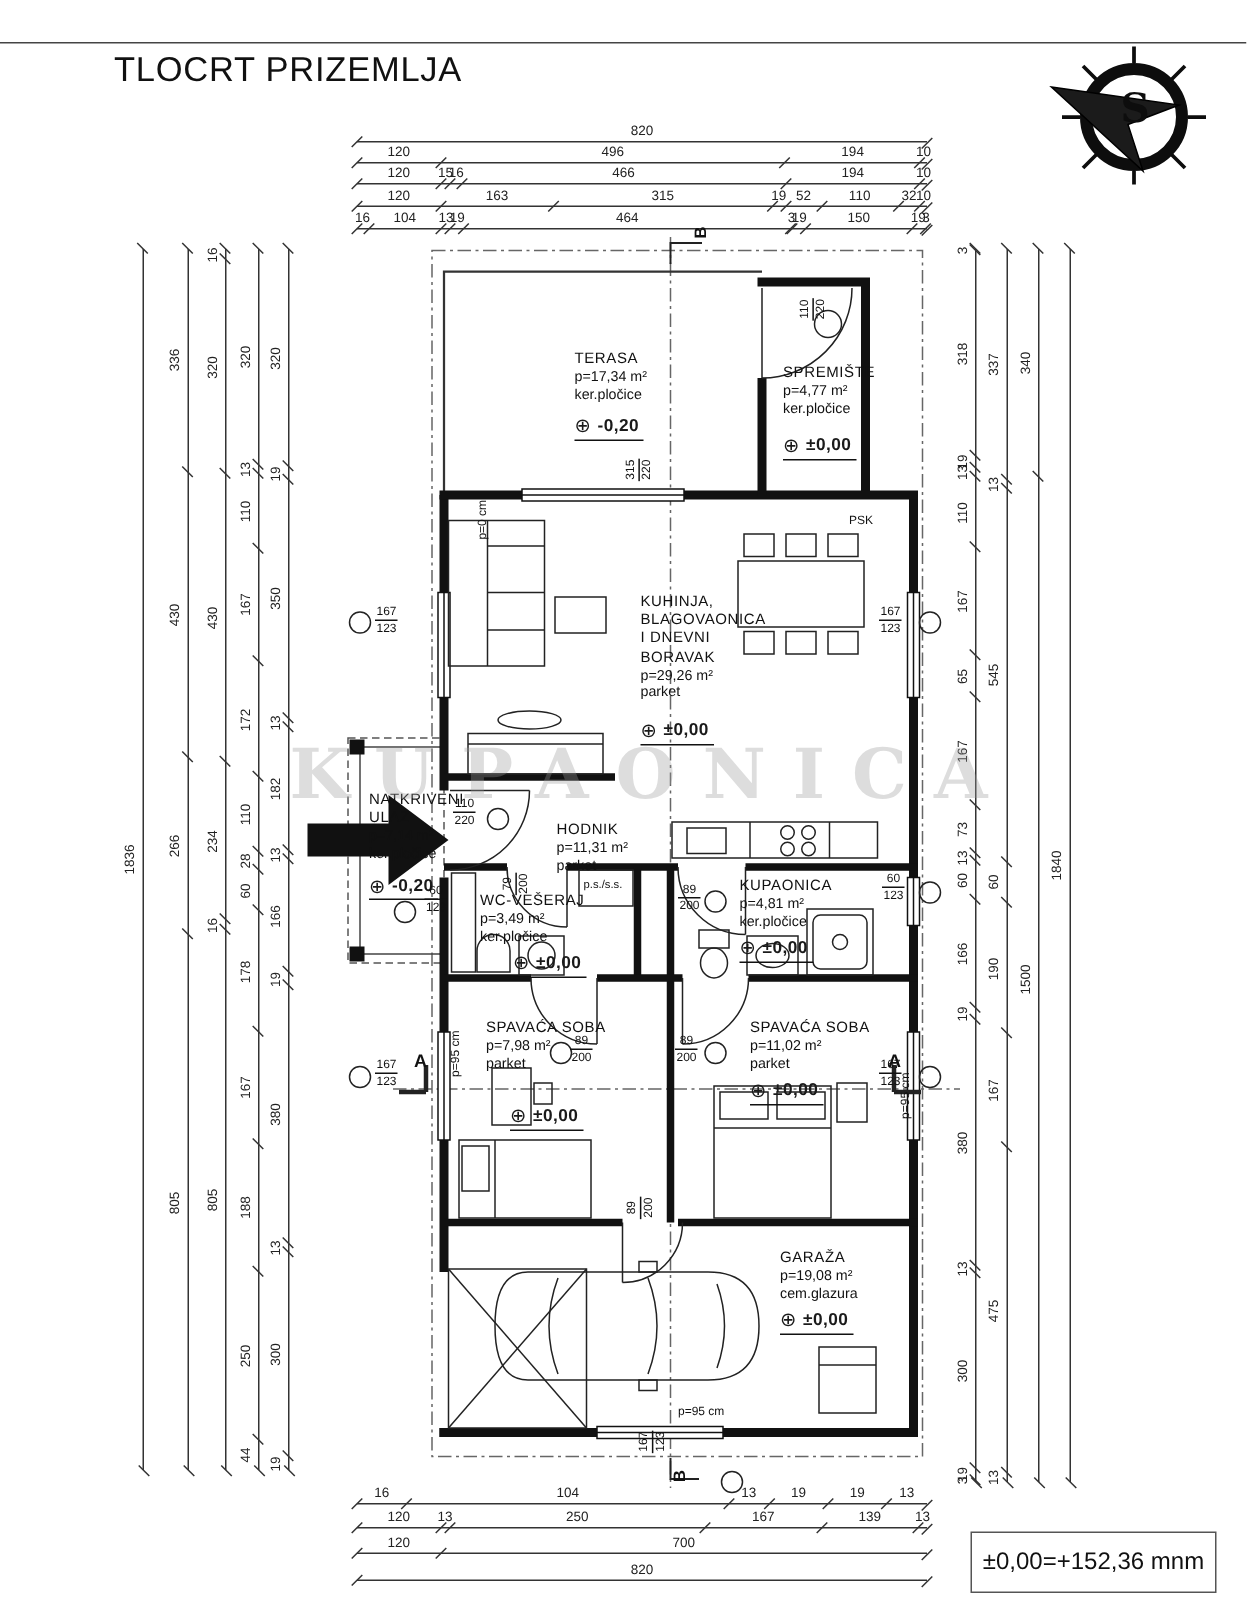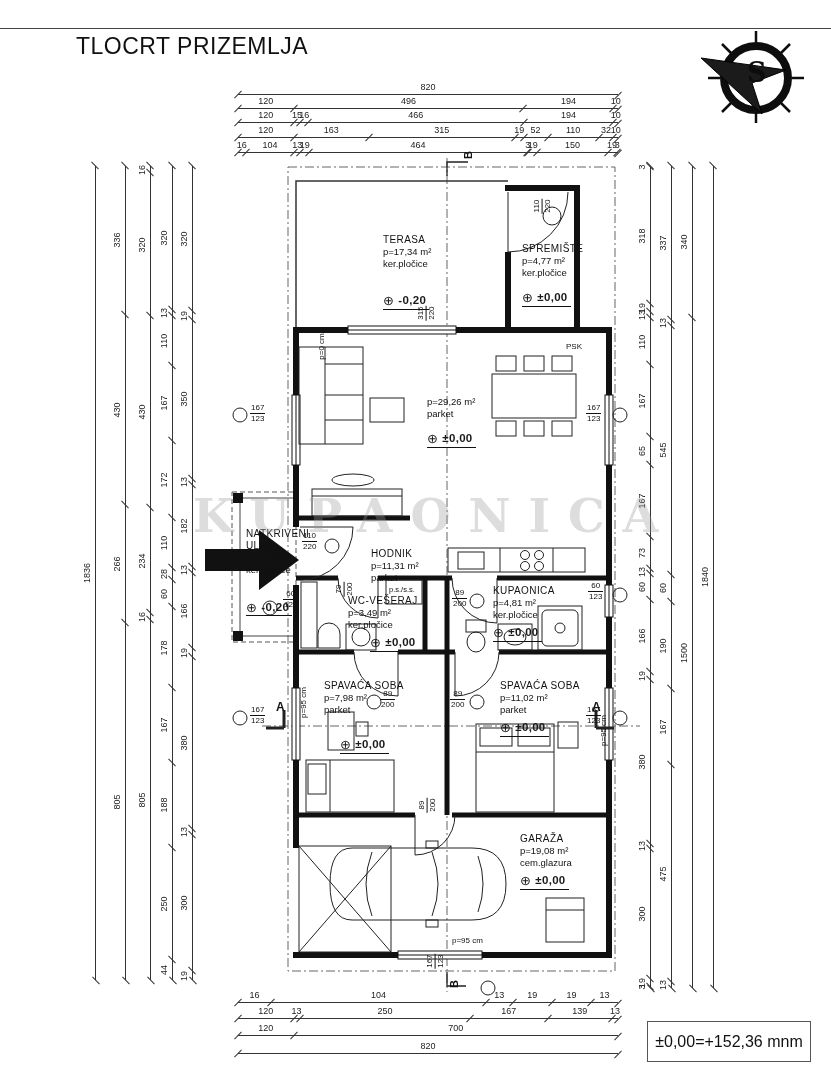--- a/index.html
+++ b/index.html
@@ -20,21 +20,21 @@
   .hchain::after{content:"";position:absolute;right:-5px;bottom:-1px;width:10px;height:1px;background:#333;transform:rotate(-45deg)}
   .vchain .seg::before{content:"";position:absolute;right:-5px;top:-1px;width:10px;height:1px;background:#333;transform:rotate(45deg)}
   .vchain::after{content:"";position:absolute;right:-5px;bottom:-1px;width:10px;height:1px;background:#333;transform:rotate(45deg)}
   
   .room{z-index:4;line-height:1.22}
   .rname{font-size:10px;letter-spacing:.4px;white-space:pre-line;color:#111}
   .rmeta{font-size:9.5px;color:#111}
   .lvl{display:inline-block;border-bottom:1.6px solid #111;padding:0 3px 0 0;white-space:nowrap}
   .lvlicon{font-family:"DejaVu Sans",sans-serif;font-size:13px;vertical-align:-1px}
   .lvlval{font-size:11.5px;font-weight:bold;letter-spacing:.3px}
-  .mt4{margin-top:20px}.mt8{margin-top:8px}.mt1{margin-top:1px}
+  .mt4{margin-top:4px}.mt8{margin-top:8px}.mt1{margin-top:1px}
   .lvl-gap{margin-top:18px;margin-left:16px}
   .lvl-ml{margin-left:22px}
   
   .frac{position:absolute;z-index:5;font-size:8px;line-height:1.2;text-align:center;color:#111}
   .frac span{display:block;padding:0 1px}
   .frac span:first-child{border-bottom:1px solid #111}
   .rot{transform:rotate(-90deg);transform-origin:center center}
   .ann{position:absolute;z-index:5;font-size:8px;color:#111;white-space:nowrap}
   .sec{position:absolute;z-index:5;font-size:12px;color:#111;font-weight:bold}
   #watermark{left:193px;top:489px;z-index:6;font-family:"DejaVu Serif",serif;font-weight:bold;font-size:46px;letter-spacing:18px;color:#9a9a9a;opacity:.33;pointer-events:none}
@@ -230,40 +230,44 @@
 </div>
 
 <div class="room abs" style="left:522px;top:243px">
   <div class="rname">SPREMIŠTE</div>
   <div class="rmeta">p=4,77 m²</div>
   <div class="rmeta">ker.pločice</div>
   <div class="lvl mt8"><span class="lvlicon">⊕</span> <span class="lvlval">±0,00</span></div>
 </div>
 
 <div class="room abs" style="left:427px;top:396px">
+  <div class="rname">KUHINJA,
+BLAGOVAONICA
+I DNEVNI
+BORAVAK</div>
   <div class="rmeta">p=29,26 m²</div>
   <div class="rmeta">parket</div>
   <div class="lvl mt8"><span class="lvlicon">⊕</span> <span class="lvlval">±0,00</span></div>
 </div>
 
 <div class="room abs" style="left:371px;top:548px">
   <div class="rname">HODNIK</div>
   <div class="rmeta">p=11,31 m²</div>
   <div class="rmeta">parket</div>
 </div>
 
 <div class="room abs" style="left:246px;top:528px;z-index:4">
   <div class="rname">NATKRIVENI
 ULAZ</div>
   <div class="rmeta">p=7,14 m²</div>
   <div class="rmeta">ker.pločice</div>
   <div class="lvl mt4"><span class="lvlicon">⊕</span> <span class="lvlval">-0,20</span></div>
 </div>
 
-<div class="room abs" style="left:348px;top:595px">
+<div class="room abs" style="left:320px;top:595px">
   <div class="rname">WC-VEŠERAJ</div>
   <div class="rmeta">p=3,49 m²</div>
   <div class="rmeta">ker.pločice</div>
   <div class="lvl mt1 lvl-ml"><span class="lvlicon">⊕</span> <span class="lvlval">±0,00</span></div>
 </div>
 
 <div class="room abs" style="left:493px;top:585px">
   <div class="rname">KUPAONICA</div>
   <div class="rmeta">p=4,81 m²</div>
   <div class="rmeta">ker.pločice</div>

